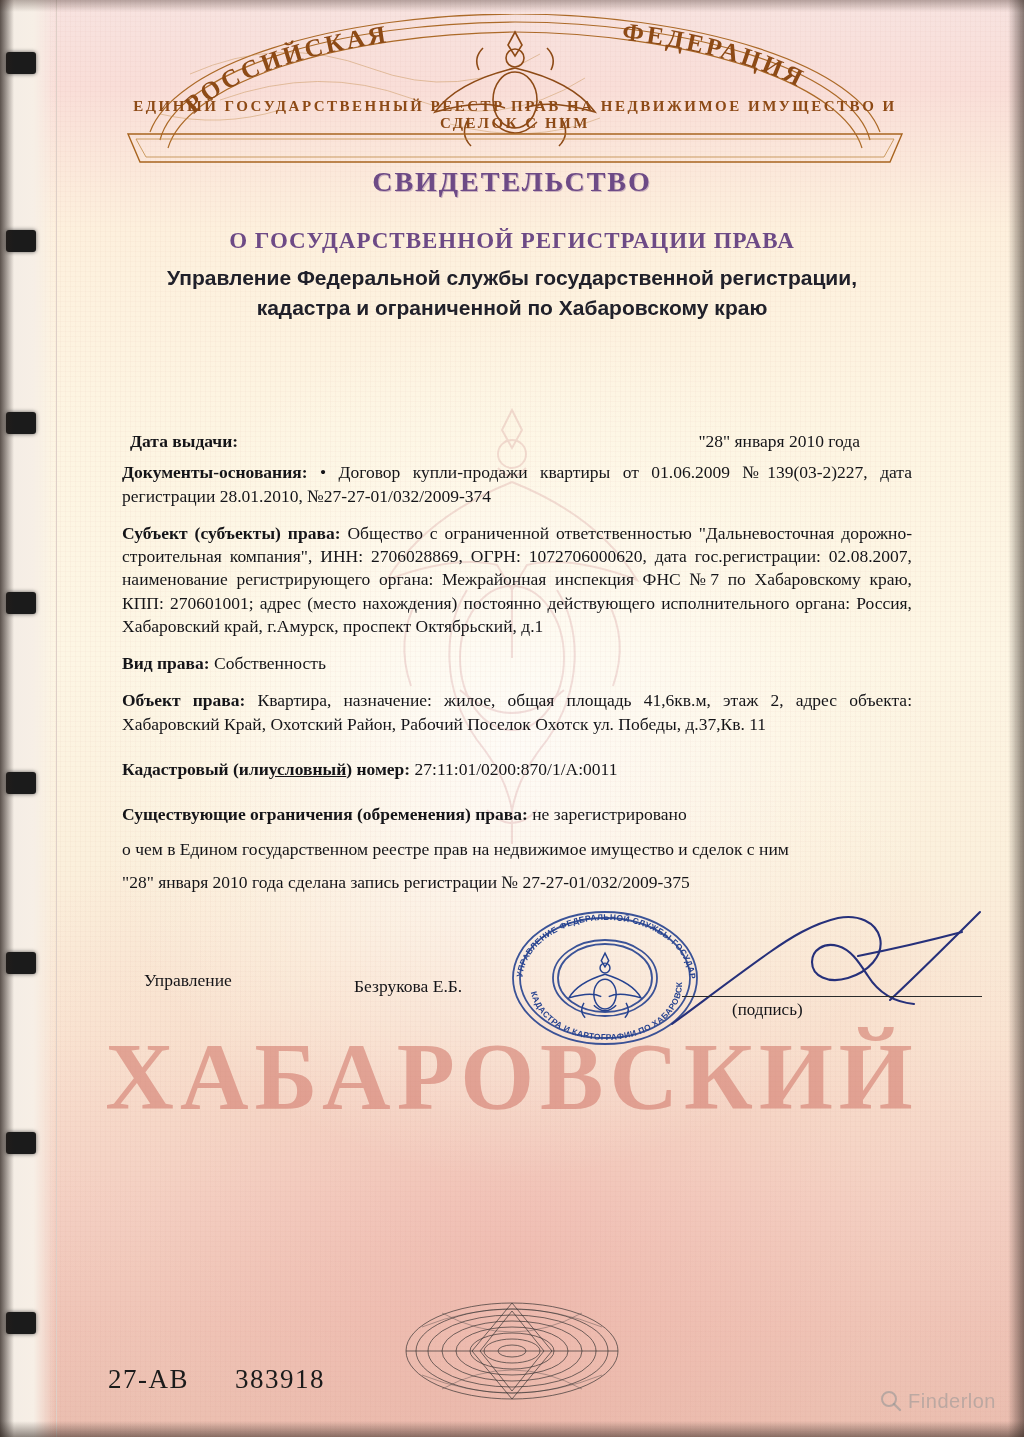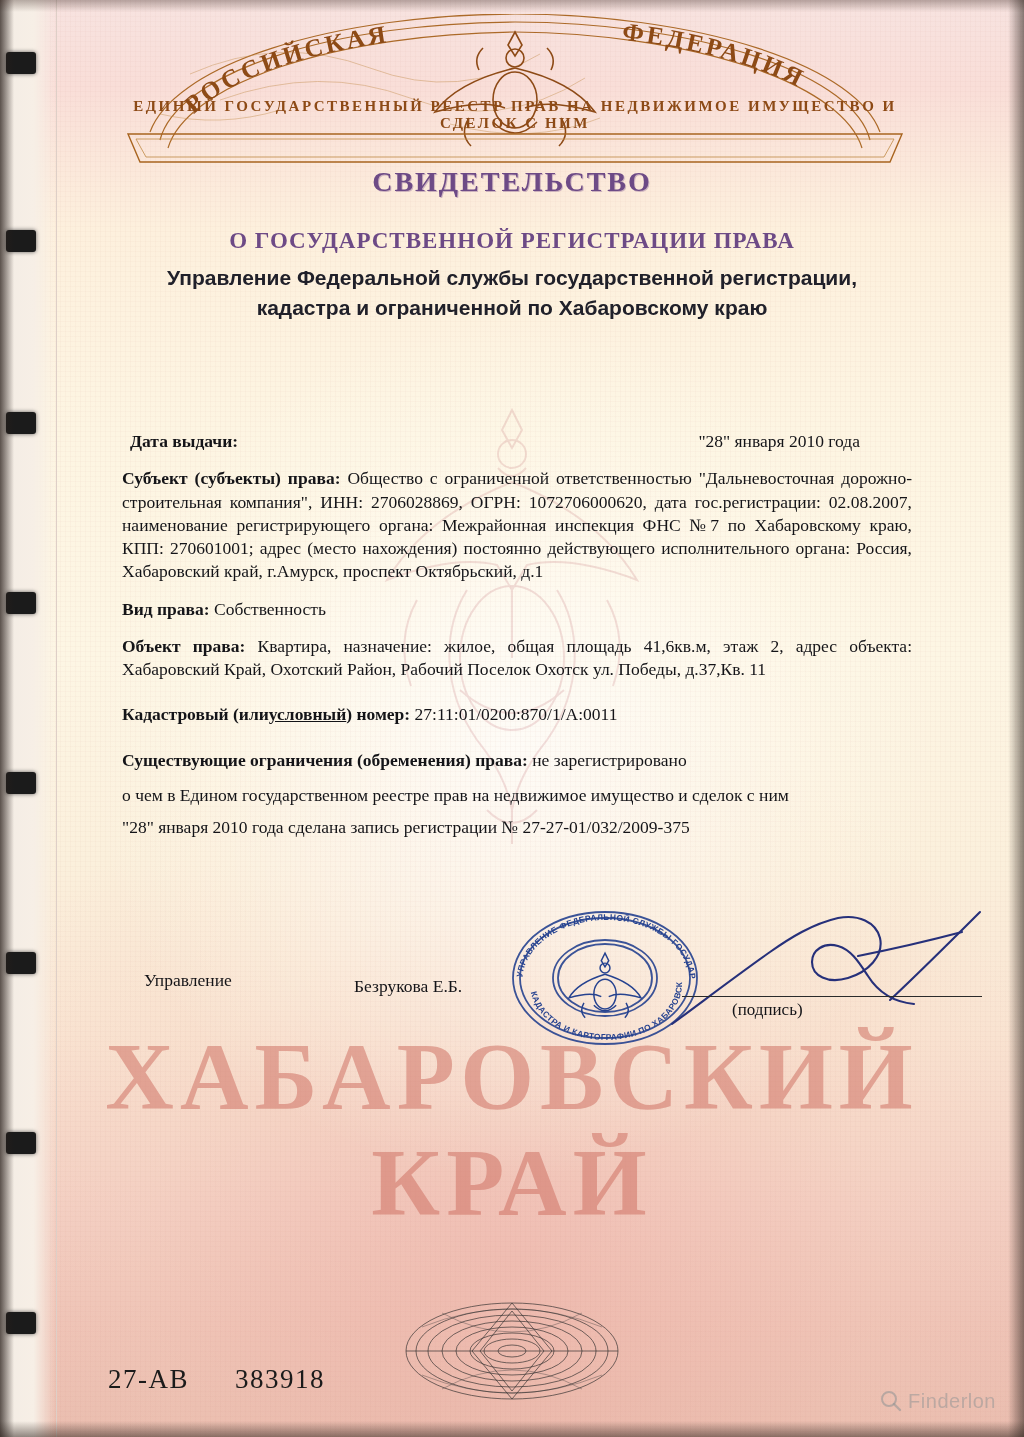--- a/index.html
+++ b/index.html
@@ -273,21 +273,20 @@
       <path d="M165 196 l0 72"></path>
       <path d="M113 300 q52 46 104 0"></path>
       <path d="M70 210 q-22 40 -6 86"></path>
       <path d="M260 210 q22 40 6 86"></path>
       <path d="M140 420 q25 26 50 0"></path>
       <path d="M165 420 l0 34"></path>
     </g>
   </svg>
 
   <div class="wm-khab wm-khab1">ХАБАРОВСКИЙ</div>
-  <div class="wm-khab wm-khab2">КРАЙ</div>
 
   <div class="header-orn">
     <svg viewBox="0 0 790 150" width="790" height="150">
       <defs>
         <path id="arcL" d="M60 120 A330 120 0 0 1 330 22"></path>
         <path id="arcR" d="M460 22 A330 120 0 0 1 730 120"></path>
       </defs>
 
       <g stroke="#a8641f" fill="none" stroke-width="1.2" opacity=".95">
         <path d="M40 126 A360 130 0 0 1 395 8 A360 130 0 0 1 750 126"></path>
@@ -345,20 +344,24 @@
   <div class="org-line org-line1">Управление Федеральной службы государственной регистрации,</div>
   <div class="org-line org-line2">кадастра и ограниченной по Хабаровскому краю</div>
 
   <div class="body">
 
     <div class="date-row">
       <span class="lbl">Дата выдачи:</span>
       <span class="date-val">"28" января 2010 года</span>
     </div>
 
+    <div class="row just">
+      <span class="lbl">Документы-основания:</span>
+      <span>• Договор купли-продажи квартиры от 01.06.2009 №139(03-2)227, дата регистрации 28.01.2010, №27-27-01/032/2009-374</span>
+    </div>
 
     <div class="row just" style="margin-top:14px">
       <span class="lbl">Субъект (субъекты) права:</span>
       <span>Общество с ограниченной ответственностью "Дальневосточная дорожно-строительная компания", ИНН: 2706028869, ОГРН: 1072706000620, дата гос.регистрации: 02.08.2007, наименование регистрирующего органа: Межрайонная инспекция ФНС №7 по Хабаровскому краю, КПП: 270601001; адрес (место нахождения) постоянно действующего исполнительного органа: Россия, Хабаровский край, г.Амурск, проспект Октябрьский, д.1</span>
     </div>
 
     <div class="row" style="margin-top:14px">
       <span class="lbl">Вид права:</span>
       <span>Собственность</span>
     </div>

